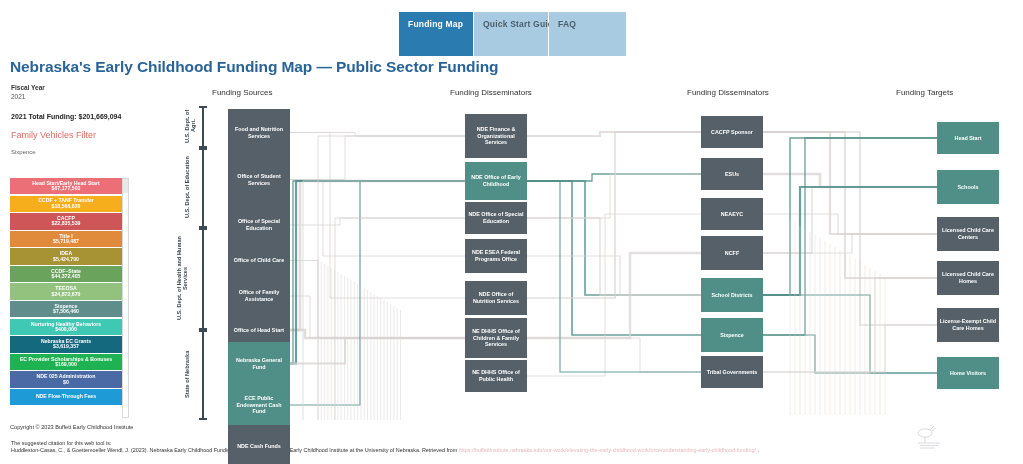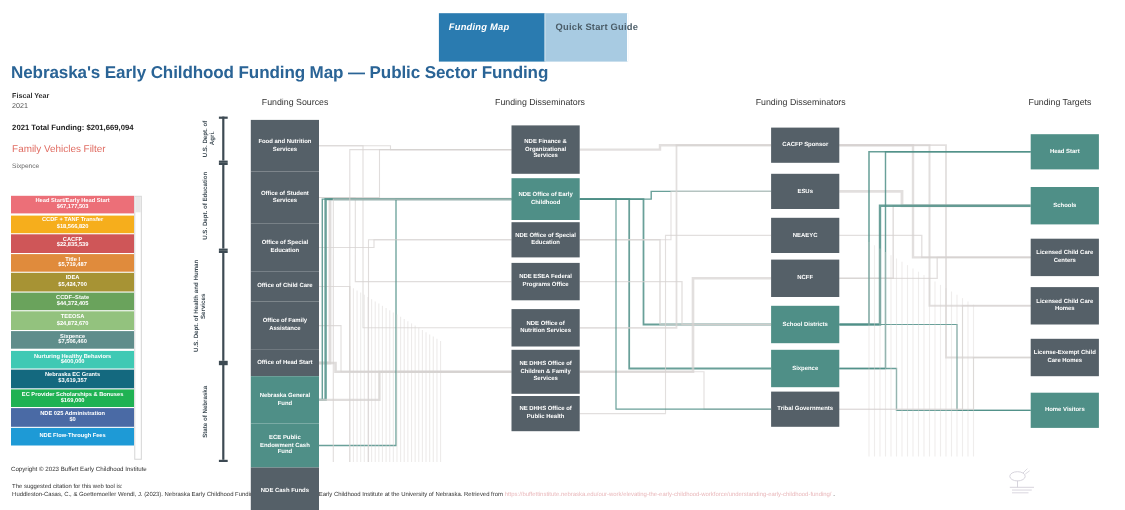--- a/index.html
+++ b/index.html
@@ -16,21 +16,21 @@
   
   .tabbar { position:absolute; left:399px; top:12px; display:flex; height:44px; }
   .tab {
     font-size:8.5px; font-weight:bold; letter-spacing:.2px;
     padding:7px 9px 0 9px;
     background:#a8cbe2; color:#4b5d68;
     border-right:1px solid #ffffff;
     white-space:nowrap;
   }
   .tab.active { background:#2a7bb0; color:#ffffff; }
-  .tab.t1 { width:97px;font-style:italic; }
+  .tab.t1 { width:75px; }
   .tab.t2 { width:75px; }
   .tab.t3 { width:77px; border-right:none; }
 
   
   .page-title {
     position:absolute; left:10px; top:58px;
     font-size:15.5px; font-weight:bold; color:#2a6496;
     letter-spacing:-.1px;
   }
 
@@ -58,24 +58,24 @@
   .legend-scroll i { display:block; width:100%; height:14px; background:#e8e8e8; }
 
   .copyright { position:absolute; left:10px; top:424px; font-size:5.6px; color:#333; }
 
   .cite-intro { position:absolute; left:11px; top:440px; font-size:5.4px; color:#333; }
   .cite-body  { position:absolute; left:11px; top:447px; font-size:5.4px; color:#333; white-space:nowrap; }
   .cite-body a { color:#e9b8bb; text-decoration:none; }
 
   
   .colhead { position:absolute; top:88px; font-size:8px; color:#333; }
-  .ch1 { left:238px; }
+  .ch1 { left:212px; }
   .ch2 { left:450px; }
   .ch3 { left:687px; }
-  .ch4 { left:935px; }
+  .ch4 { left:896px; }
 
   
   .canvas { position:absolute; left:0; top:100px; width:1023px; height:320px; }
   .bracket-line { position:absolute; left:202px; width:2px; background:#3d4a53; }
   .bracket-tick { position:absolute; left:199px; width:8px; height:2px; background:#3d4a53; }
   .bracket-label {
     position:absolute; font-size:5.6px; font-weight:bold; color:#3d4a53;
     writing-mode:vertical-rl; transform:rotate(180deg);
     text-align:center; line-height:1.15;
   }
@@ -94,20 +94,21 @@
   svg.links { position:absolute; left:0; top:0; width:1023px; height:320px; }
 
   .logo { position:absolute; left:910px; top:424px; width:40px; height:30px; opacity:.45; }
 </style>
 </head>
 <body>
 
 <div class="tabbar">
   <div class="tab t1 active">Funding Map</div>
   <div class="tab t2">Quick Start Guide</div>
+  <div class="tab t3">FAQ</div>
 </div>
 
 <div class="page-title">Nebraska's Early Childhood Funding Map — Public Sector Funding</div>
 
 <div class="lbl-fy">Fiscal Year</div>
 <div class="val-fy">2021</div>
 <div class="total-fund">2021 Total Funding: $201,669,094</div>
 <div class="filter-head">Family Vehicles Filter</div>
 <div class="filter-val">Sixpence</div>
 

